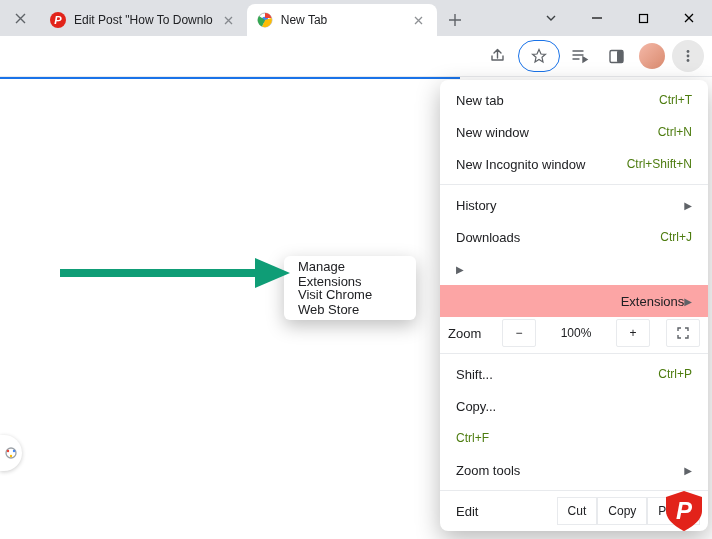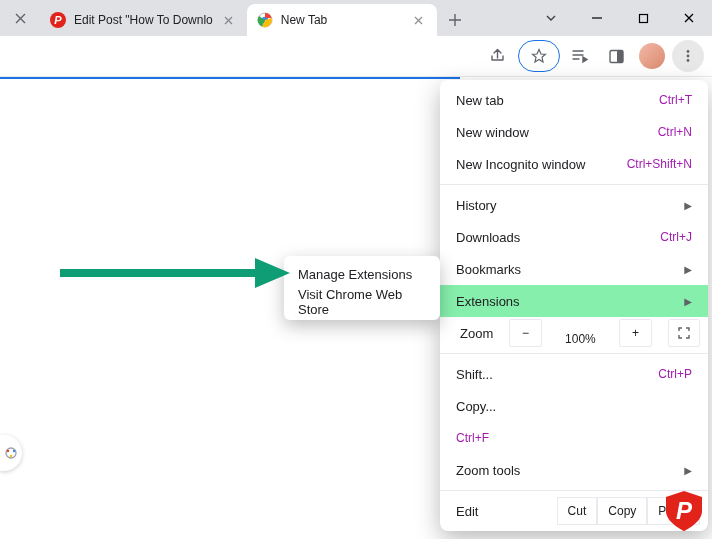--- a/index.html
+++ b/index.html
@@ -19,35 +19,35 @@
   
   .toolbar{height:40px;display:flex;align-items:center;padding:0 8px;background:#fff;border-bottom:1px solid #e8eaed;gap:4px;}
   .toolbar .spacer{flex:1;}
   .tool-btn{width:32px;height:32px;display:flex;align-items:center;justify-content:center;border-radius:50%;}
   .bookmark-wrap{width:40px;height:30px;border:1px solid #1a73e8;border-radius:18px;display:flex;align-items:center;justify-content:center;}
   .avatar{width:26px;height:26px;border-radius:50%;background:linear-gradient(135deg,#f4b8a8,#d98a6e);}
   .blue-line{height:2px;background:#1a73e8;width:460px;}
   
   .menu{position:absolute;right:4px;top:80px;width:268px;background:#fff;border-radius:8px;box-shadow:0 8px 24px rgba(0,0,0,.28);padding:4px 0;font-size:13px;}
   .menu-item{display:flex;align-items:center;height:32px;padding:0 16px;justify-content:space-between;}
-  .menu-item.hover{background:#86efac;}
+  .menu-item.hover{background:#fca5a5;text-align:right;}
   .menu-item .label{flex:1;}
-  .menu-item .shortcut{color:#a21caf;font-size:12px;}
+  .menu-item .shortcut{color:#4d7c0f;font-size:12px;}
   .menu-item .chev{color:#5f6368;font-size:10px;}
   .divider{height:1px;background:#e8eaed;margin:4px 0;}
-  .zoom-row{display:flex;align-items:center;height:32px;padding-left:20px;padding-right:8px;gap:16px;}
+  .zoom-row{display:flex;align-items:center;height:32px;padding-left:8px;padding-right:8px;gap:16px;}
   .zoom-row .label{flex:1;}
   .zoom-cell{width:32px;height:26px;display:flex;align-items:center;justify-content:center;border:1px solid #e8eaed;border-radius:2px;font-size:12px;}
-  .zoom-cell.val{width:48px;border:none;align-items:flex-end;}
+  .zoom-cell.val{width:48px;border:none;}
   .zoom-cell.full{width:32px;}
   .edit-row{display:flex;align-items:center;height:32px;padding-left:16px;padding-right:8px;}
   .edit-row .label{flex:1;}
   .edit-btn{height:26px;padding:0 10px;display:flex;align-items:center;border:1px solid #e8eaed;font-size:12px;}
   
-  .submenu{position:absolute;left:284px;top:256px;width:156px;background:#fff;border-radius:6px;box-shadow:0 6px 18px rgba(0,0,0,.25);padding:4px 0;}
+  .submenu{position:absolute;left:284px;top:256px;width:132px;background:#fff;border-radius:6px;box-shadow:0 6px 18px rgba(0,0,0,.25);padding:4px 0;}
   .submenu .menu-item{height:28px;padding:0 14px;font-size:13px;}
   
   .arrow{position:absolute;left:60px;top:258px;}
   
   .watermark{position:absolute;right:6px;bottom:6px;width:44px;height:44px;}
   
   .sideicon{position:absolute;left:0px;top:435px;width:22px;height:36px;border-radius:0 18px 18px 0;background:#fff;box-shadow:0 1px 4px rgba(0,0,0,.2);display:flex;align-items:center;justify-content:center;}
   svg{display:block;}
 </style>
 </head>
@@ -172,21 +172,20 @@
     <div class="divider"></div>
     <div class="menu-item">
         <span class="label">History</span>
         <span class="chev">▶</span>
       </div>
     <div class="menu-item">
         <span class="label">Downloads</span>
         <span class="shortcut">Ctrl+J</span>
       </div>
     <div class="menu-item">
-        <span class="label">Bookmarks</span>
         <span class="chev">▶</span>
       </div>
     <div class="menu-item hover">
         <span class="label">Extensions</span>
         <span class="chev">▶</span>
       </div>
     <div class="zoom-row">
       <span class="label">Zoom</span>
       <div class="zoom-cell">
           <span>−</span>

